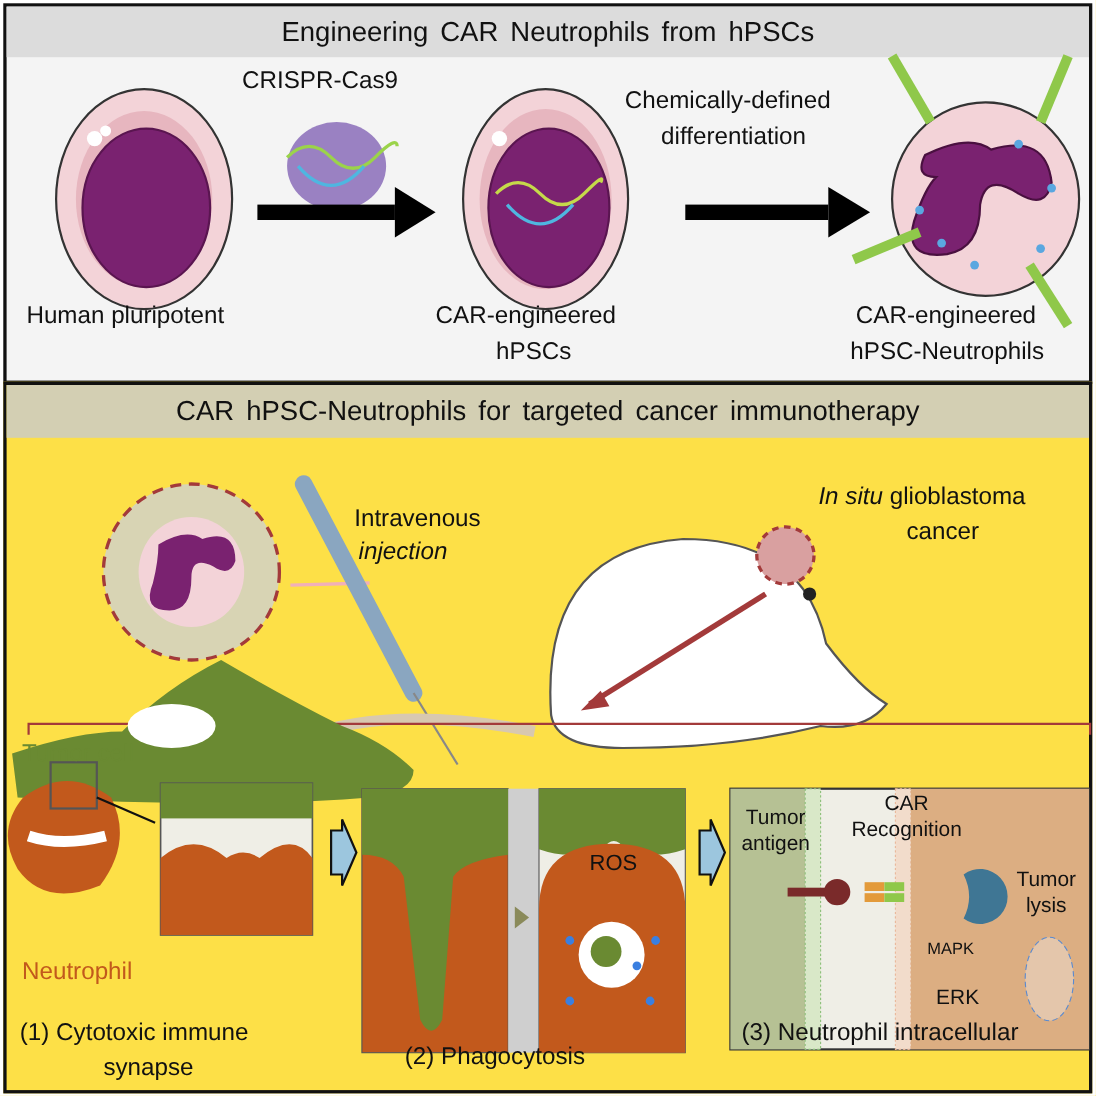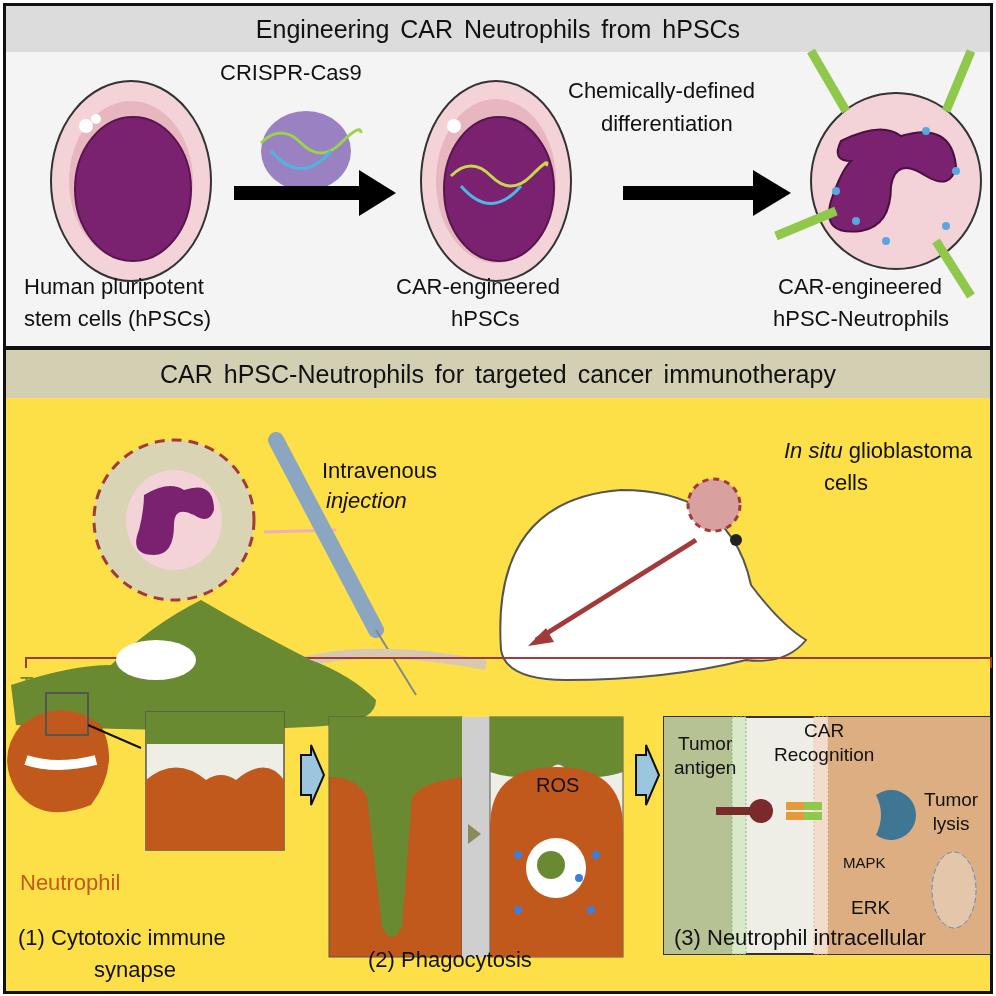--- a/index.html
+++ b/index.html
@@ -63,21 +63,20 @@
         <line x1="50" y1="-70" x2="75" y2="-130" stroke="#8fc84a"></line>
         <line x1="-60" y1="30" x2="-120" y2="55" stroke="#8fc84a"></line>
         <line x1="40" y1="60" x2="75" y2="115" stroke="#8fc84a"></line>
       </g>
     </g>
   </svg>
   <div class="t" style="left:214px;top:54px;">CRISPR-Cas9</div>
   <div class="t" style="left:562px;top:72px;">Chemically-defined</div>
   <div class="t" style="left:595px;top:105px;">differentiation</div>
   <div class="t" style="left:18px;top:268px;">Human pluripotent</div>
-  <div class="t" style="left:18px;top:300px;">stem cells (hPSCs)</div>
   <div class="t" style="left:390px;top:268px;">CAR-engineered</div>
   <div class="t" style="left:445px;top:300px;">hPSCs</div>
   <div class="t" style="left:772px;top:268px;">CAR-engineered</div>
   <div class="t" style="left:767px;top:300px;">hPSC-Neutrophils</div>
 </div>
 
 <div class="panel" id="bottom">
   <div class="hdr">CAR hPSC-Neutrophils  for targeted cancer immunotherapy</div>
   <svg width="990" height="645">
 
@@ -153,22 +152,22 @@
       <rect x="780" y="452" width="18" height="8" fill="#e39a3a"></rect>
         <rect x="798" y="452" width="18" height="8" fill="#8fc84a"></rect>
       <rect x="780" y="462" width="18" height="8" fill="#e39a3a"></rect>
         <rect x="798" y="462" width="18" height="8" fill="#8fc84a"></rect>
       <path d="M870,445 a25,25 0 1,1 0,40 q10,-20 0,-40z" fill="#3f7694"></path>
       <ellipse cx="948" cy="540" rx="22" ry="38" fill="#e4c6ab" stroke="#5a8ad0" stroke-dasharray="5,3"></ellipse>
     </g>
   </svg>
   <div class="t" style="left:316px;top:108px;text-align:right;">Intravenous</div>
   <div class="t" style="left:320px;top:138px;font-style:italic;">injection</div>
-  <div class="t" style="left:738px;top:88px;margin-left:40px;"><i>In situ</i><span> glioblastoma</span></div>
-  <div class="t" style="left:818px;top:120px;">cells</div>
+  <div class="t" style="left:738px;top:88px;"><i>In situ</i><span> glioblastoma</span></div>
+  <div class="t" style="left:818px;top:120px;">cancer</div>
   <div class="t" style="left:14px;top:322px;color:#6a8a32;">Tumor cell</div>
   <div class="t" style="left:14px;top:520px;color:#c2591c;">Neutrophil</div>
   <div class="t" style="left:530px;top:422px;font-size:20px;">ROS</div>
   <div class="t" style="left:668px;top:382px;font-size:19px;line-height:24px;">
       <div>Tumor</div>
       <div>antigen</div>
     </div>
   <div class="t" style="left:768px;top:369px;font-size:19px;line-height:24px;">
       <div>CAR</div>
       <div>Recognition</div>

